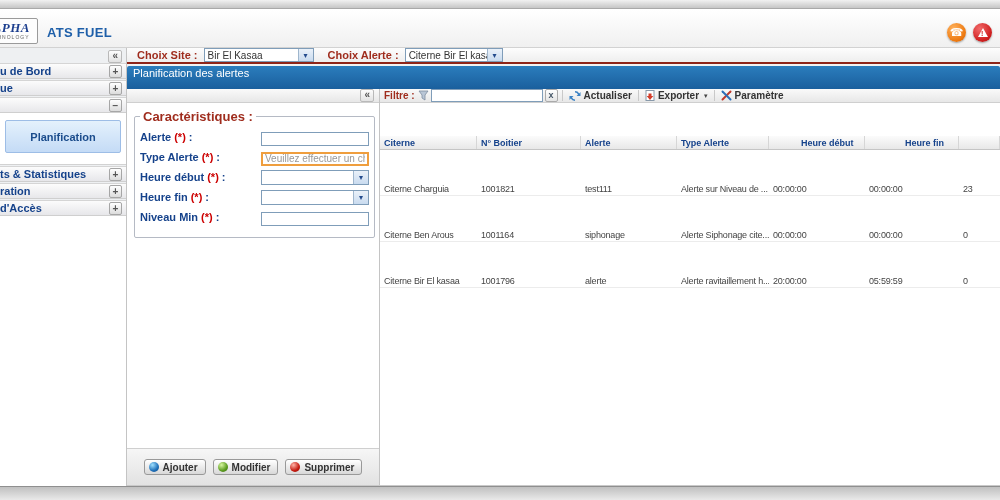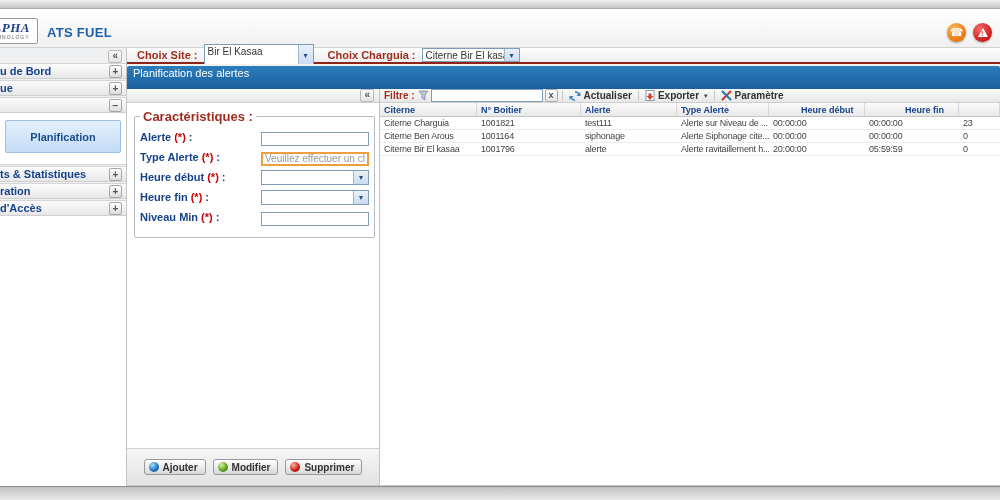--- a/index.html
+++ b/index.html
@@ -84,21 +84,21 @@
   .form-footer{height:37px;background:linear-gradient(#f6f6f6,#e2e2e2);border-top:1px solid #cfcfcf;
                display:flex;align-items:center;justify-content:center;gap:7px;}
   .btn{display:flex;align-items:center;gap:4px;padding:0 7px 0 4px;border:1px solid #999;border-radius:3px;
        background:linear-gradient(#ffffff,#d8d8d8);font-size:10px;font-weight:bold;color:#333;height:16px;}
   .orb{width:10px;height:10px;border-radius:50%;flex:none;}
   .orb.blue{background:radial-gradient(circle at 35% 30%,#9fe0ff,#1e6fb8 60%,#0d4a85);}
   .orb.green{background:radial-gradient(circle at 35% 30%,#d8f7a0,#5a9b1e 60%,#3c6b12);}
   .orb.red{background:radial-gradient(circle at 35% 30%,#ffb3a7,#c41a10 60%,#8c0d06);}
 
   
-  .grid-col{flex:1;display:flex;flex-direction:column;background:#fff;min-width:0;}
+  .grid-col{flex:1;display:flex;flex-direction:column;background:#fff;min-width:0;gap:33px;}
   .tb{display:flex;align-items:center;height:14px;padding:0 4px;font-size:10px;
       background:linear-gradient(#fafafa,#e7e7e7);border-bottom:1px solid #cfcfcf;}
   .tb-label{color:#9f2c1d;font-weight:bold;margin-right:3px;}
   .filter-input{width:112px;height:13px;border:1px solid #7f9db9;font-size:10px;padding:0 2px;margin:0 2px;}
   .clear-box{width:13px;height:13px;border:1px solid #aaa;border-radius:2px;background:linear-gradient(#fff,#e4e4e4);
              font-size:9px;line-height:11px;text-align:center;color:#456;font-weight:bold;}
   .tb-sep{width:1px;height:11px;background:#c9c9c9;margin:0 4px;}
   .tb-btn{display:flex;align-items:center;gap:3px;font-weight:bold;color:#333;padding:0 2px;}
   .caret{font-size:7px;color:#444;margin-left:2px;}
 
@@ -172,25 +172,25 @@
         <span class="toggle">+</span>
       </div>
 
       <div class="side-fill"></div>
     </div>
 
     <div class="main">
 
       <div class="choix-bar">
         <span class="choix-label">Choix Site :</span>
-        <div class="sel" style="width:110px;height:22px;margin-right:14px;">
+        <div class="sel" style="width:110px;height:14px;margin-right:14px;">
           <span class="val">Bir El Kasaa</span>
           <span class="arrow">▾</span>
         </div>
-        <span class="choix-label">Choix Charguia :</span>
+        <span class="choix-label">Choix Alerte :</span>
         <div class="sel" style="width:98px;height:14px;">
           <span class="val">Citerne Bir El kasaa</span>
           <span class="arrow">▾</span>
         </div>
       </div>
 
       <div class="gap"></div>
 
       <div class="panel-title">Planification des alertes</div>
 

